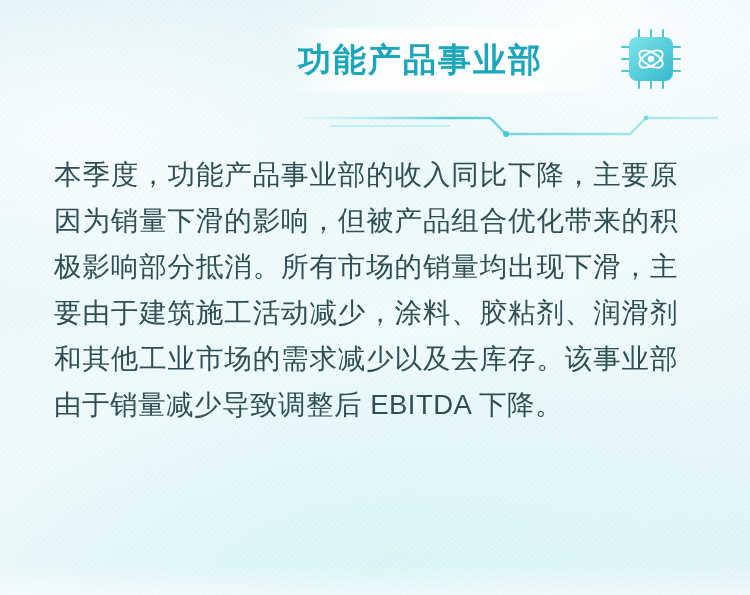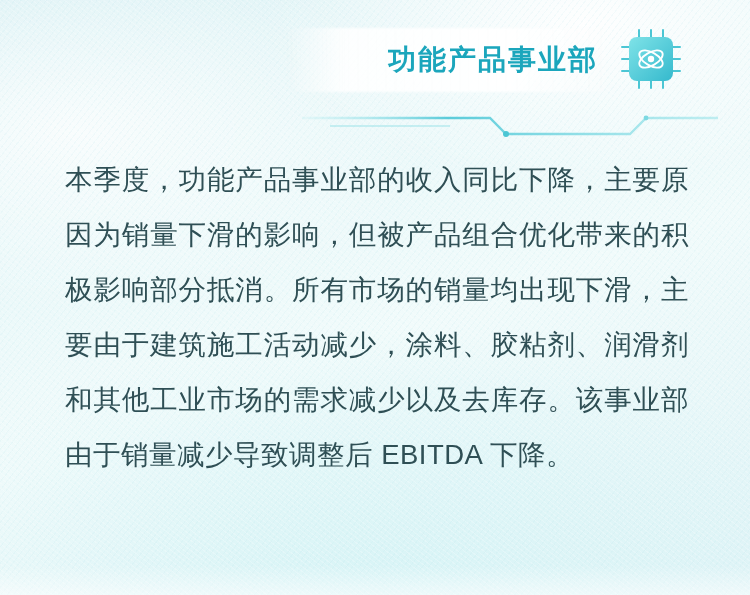--- a/index.html
+++ b/index.html
@@ -50,22 +50,22 @@
     height: 64px;
     background: linear-gradient(90deg, rgba(255,255,255,0.0) 0%, rgba(255,255,255,0.85) 18%, rgba(255,255,255,0.92) 70%, rgba(255,255,255,0.2) 100%);
     border-radius: 6px;
     filter: blur(1px);
   }
   #title {
     position: absolute;
     left: 298px;
     top: 38px;
     width: 300px;
-    text-align: right;
-    font-size: 28px;
+    text-align: left;
+    font-size: 33px;
     font-weight: bold;
     letter-spacing: 2px;
     color: #1ba6bc;
     line-height: 44px;
     white-space: nowrap;
     text-shadow: 0 1px 0 rgba(255,255,255,0.9);
   }
   #chip-icon {
     position: absolute;
     left: 620px;
@@ -76,25 +76,25 @@
   #header-line {
     position: absolute;
     left: 300px;
     top: 110px;
     width: 420px;
     height: 34px;
   }
   
   #body-text {
     position: absolute;
-    left: 65px;
+    left: 54px;
     top: 152px;
     width: 624px;
     font-size: 27.5px;
-    line-height: 55px;
+    line-height: 46px;
     color: #2f4f55;
     letter-spacing: 0.5px;
     text-align: justify;
     text-justify: inter-ideograph;
   }
   #bottom-fade {
     position: absolute;
     left: 0;
     bottom: 0;
     width: 750px;

